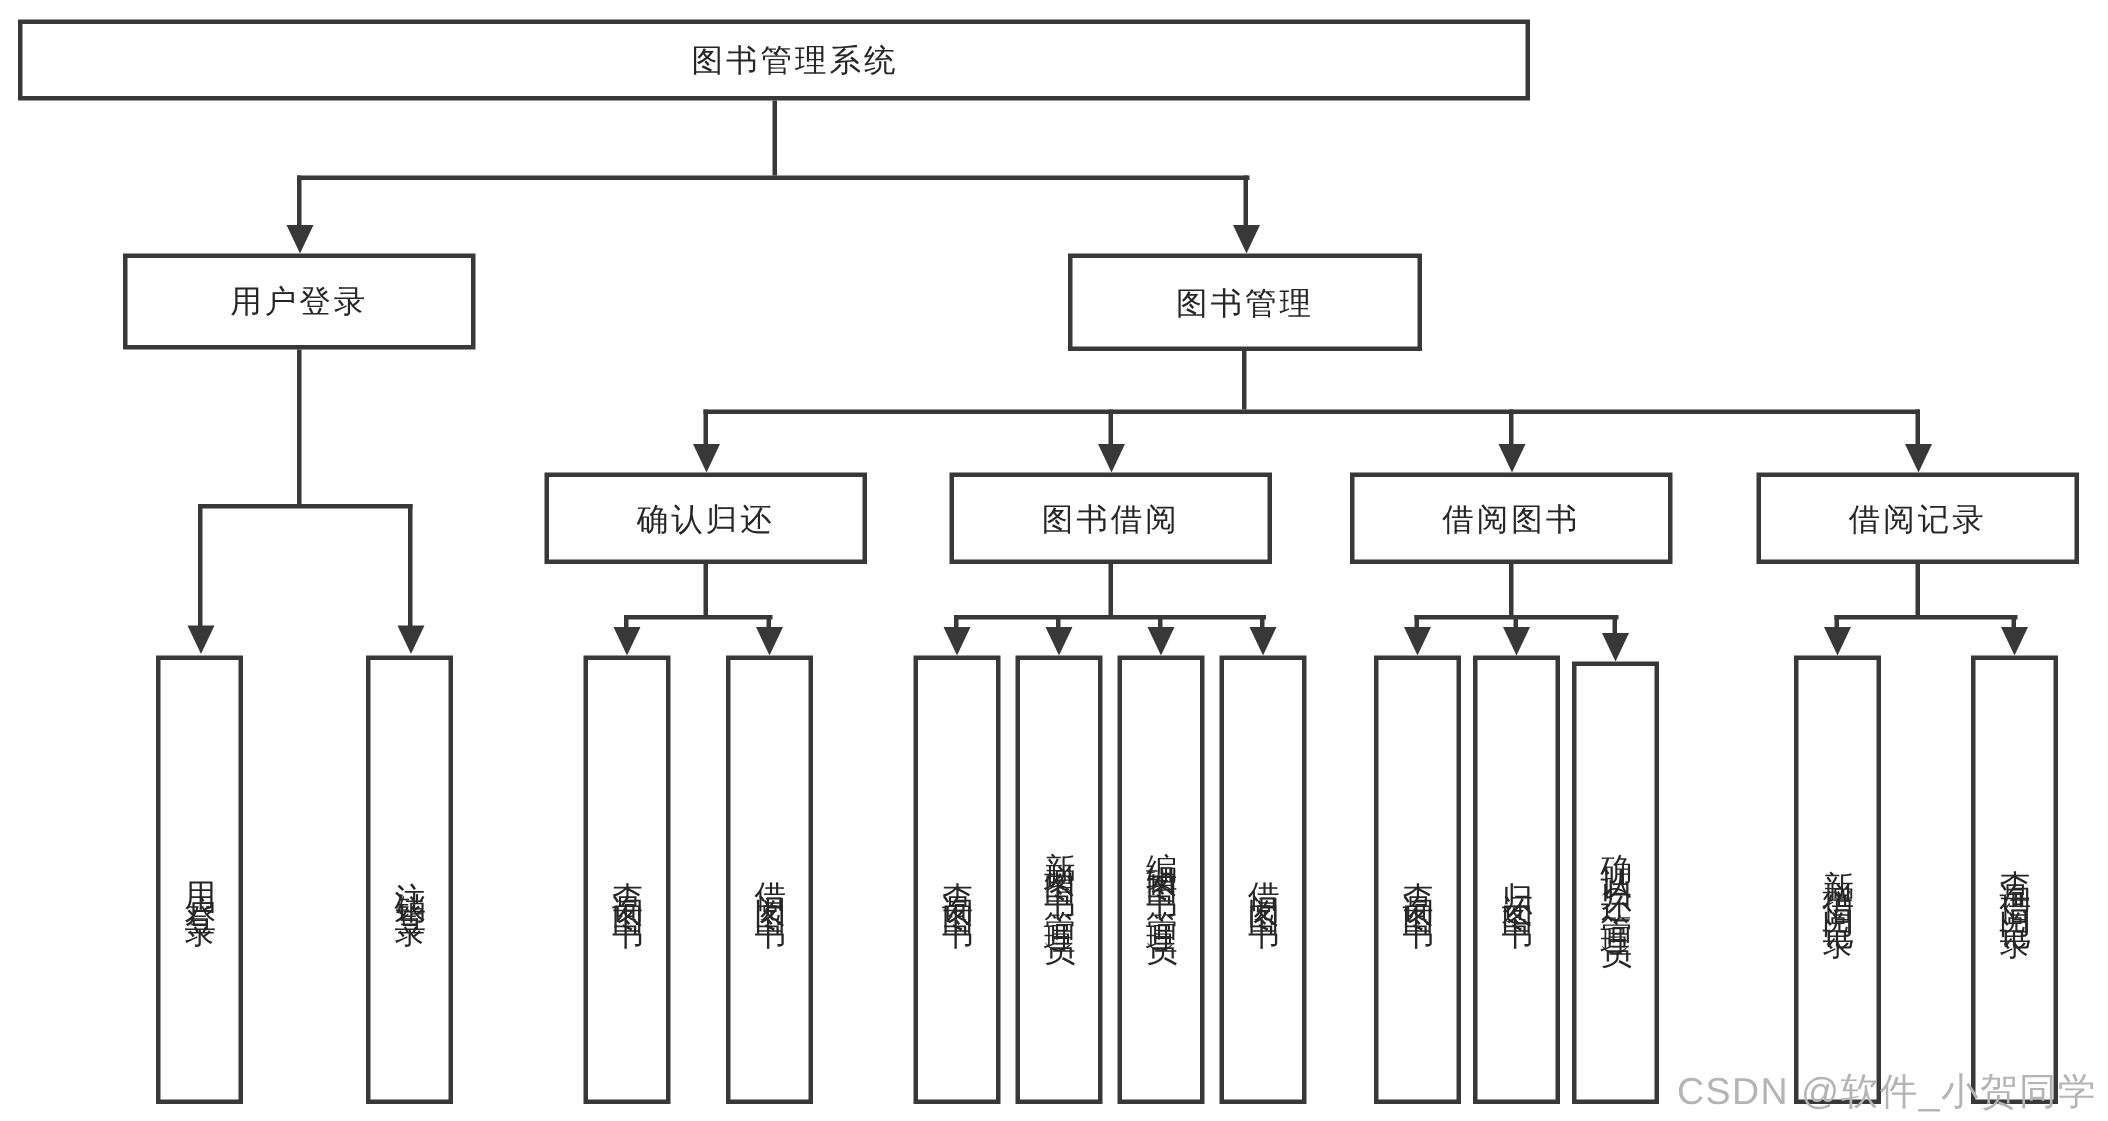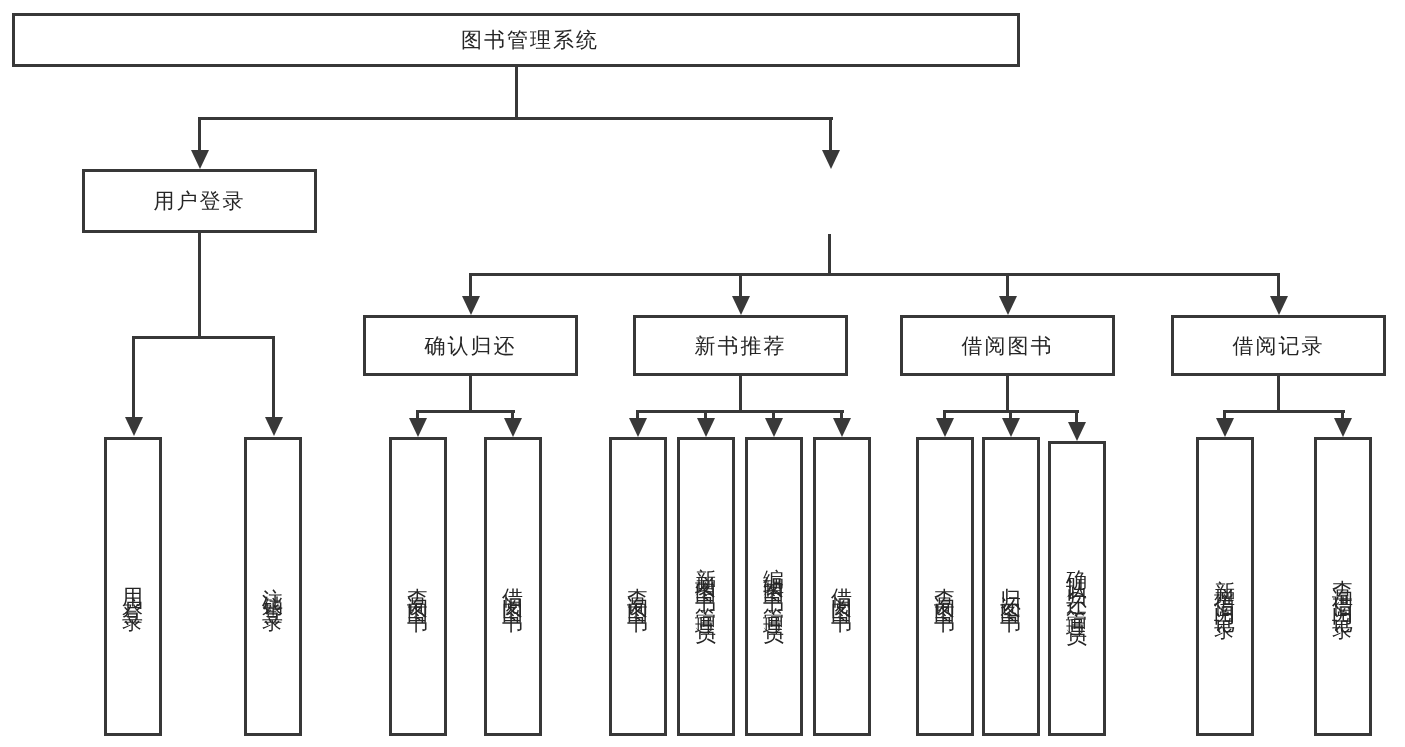--- a/index.html
+++ b/index.html
@@ -79,20 +79,23 @@
 
   <div class="vl" style="left:515px; top:67px; height:50px;"></div>
   <div class="hl" style="left:198px; top:117px; width:635px;"></div>
   <div class="vl" style="left:198px; top:117px; height:34px;"></div>
   <div class="tri" style="left:191px; top:150px;"></div>
   <div class="vl" style="left:829px; top:117px; height:34px;"></div>
   <div class="tri" style="left:822px; top:150px;"></div>
 
   <div class="hbox" style="left:82px; top:169px; width:235px; height:64px;">
     <span>用户登录</span>
+  </div>
+  <div class="hbox" style="left:712px; top:169px; width:236px; height:65px;">
+    <span>图书管理</span>
   </div>
 
   <div class="vl" style="left:198px; top:233px; height:103px;"></div>
   <div class="hl" style="left:132px; top:336px; width:143px;"></div>
   <div class="vl" style="left:132px; top:336px; height:82px;"></div>
   <div class="tri" style="left:125px; top:417px;"></div>
   <div class="vl" style="left:272px; top:336px; height:82px;"></div>
   <div class="tri" style="left:265px; top:417px;"></div>
 
   <div class="vbox" style="left:104px; top:437px;">
@@ -110,21 +113,21 @@
   <div class="tri" style="left:732px; top:296px;"></div>
   <div class="vl" style="left:1006px; top:273px; height:24px;"></div>
   <div class="tri" style="left:999px; top:296px;"></div>
   <div class="vl" style="left:1277px; top:273px; height:24px;"></div>
   <div class="tri" style="left:1270px; top:296px;"></div>
 
   <div class="hbox" style="left:363px; top:315px; width:215px; height:61px;">
     <span>确认归还</span>
   </div>
   <div class="hbox" style="left:633px; top:315px; width:215px; height:61px;">
-    <span>新书推荐</span>
+    <span>图书借阅</span>
   </div>
   <div class="hbox" style="left:900px; top:315px; width:215px; height:61px;">
     <span>借阅图书</span>
   </div>
   <div class="hbox" style="left:1171px; top:315px; width:215px; height:61px;">
     <span>借阅记录</span>
   </div>
 
   <div class="vl" style="left:469px; top:376px; height:34px;"></div>
   <div class="hl" style="left:416px; top:410px; width:99px;"></div>
@@ -190,14 +193,15 @@
   <div class="vl" style="left:1341px; top:410px; height:10px;"></div>
   <div class="tri" style="left:1334px; top:418px;"></div>
 
   <div class="vbox" style="left:1196px; top:437px;">
     <span>新增借阅记录</span>
   </div>
   <div class="vbox" style="left:1314px; top:437px;">
     <span>查询借阅记录</span>
   </div>
 
+  <div class="watermark">CSDN @软件_小贺同学</div>
 
 </div>
 
 </body></html>

